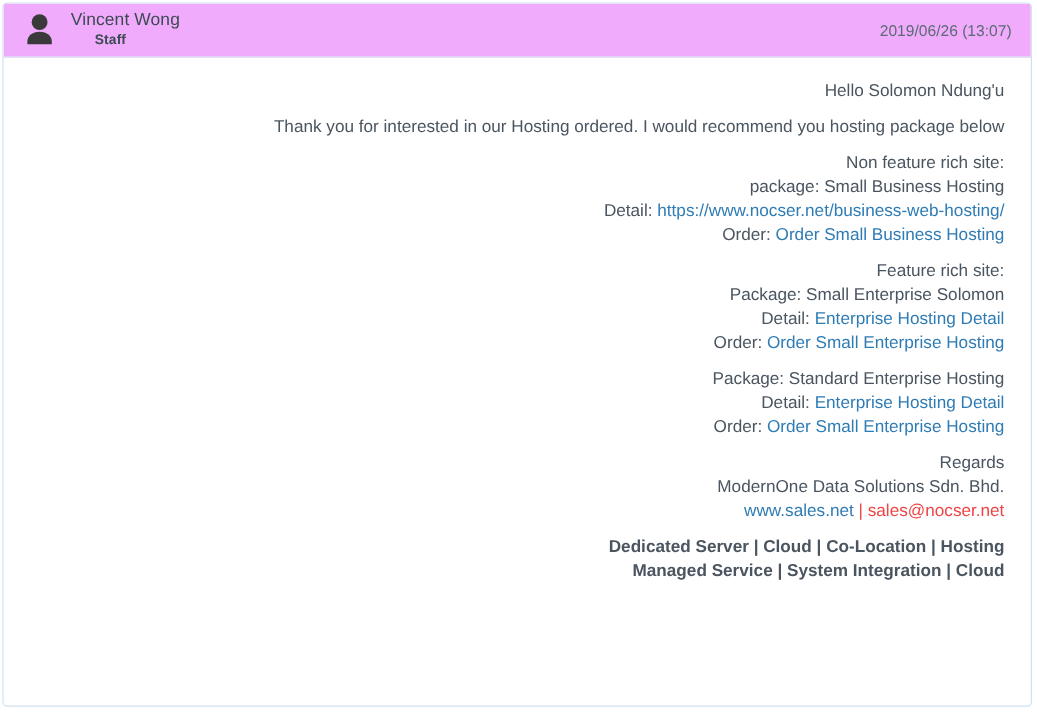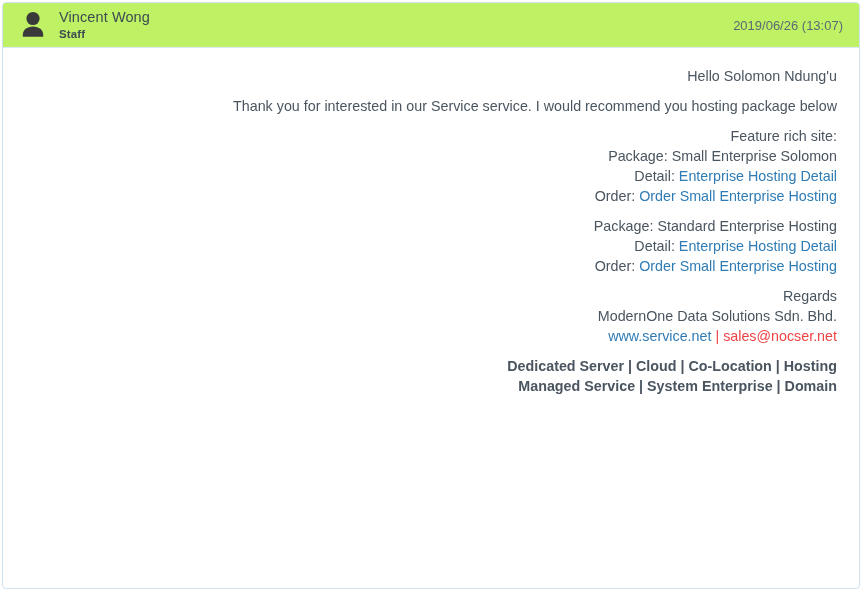--- a/index.html
+++ b/index.html
@@ -24,21 +24,21 @@
     border: 1px solid #cfe2f1;
     border-radius: 4px;
     background: #ffffff;
     overflow: hidden;
   }
 
   .message-header {
     position: relative;
     height: 45px;
     box-sizing: border-box;
-    background: #bef264;
+    background: #f0abfc;
     border-bottom: 1px solid #dce9f2;
     display: flex;
     align-items: center;
     padding: 0 16px 0 14px;
   }
 
   .avatar {
     width: 32px;
     height: 32px;
     flex: 0 0 32px;
@@ -57,20 +57,21 @@
     font-size: 14.5px;
     color: #3d4a52;
     letter-spacing: 0.1px;
   }
   .author-role {
     font-size: 11.5px;
     font-weight: bold;
     color: #3d4a52;
     margin-top: 2px;
     letter-spacing: 0.1px;
+    margin-left: 20px;
   }
 
   .timestamp {
     margin-left: auto;
     font-size: 13px;
     color: #5b6a73;
     white-space: nowrap;
   }
 
   .message-body {
@@ -120,44 +121,50 @@
     <span class="timestamp">2019/06/26 (13:07)</span>
   </div>
 
   <div class="message-body">
 
     <p class="para">
       <span class="line">Hello Solomon Ndung'u</span>
     </p>
 
     <p class="para">
-      <span class="line">Thank you for interested in our Service service. I would recommend you hosting package below</span>
+      <span class="line">Thank you for interested in our Hosting ordered. I would recommend you hosting package below</span>
     </p>
 
+    <p class="para">
+      <span class="line">Non feature rich site:</span>
+      <span class="line">package: Small Business Hosting</span>
+      <span class="line"><span>Detail: </span><a class="link">https://www.nocser.net/business-web-hosting/</a></span>
+      <span class="line"><span>Order: </span><a class="link">Order Small Business Hosting</a></span>
+    </p>
 
     <p class="para">
       <span class="line">Feature rich site:</span>
       <span class="line">Package: Small Enterprise Solomon</span>
       <span class="line"><span>Detail: </span><a class="link">Enterprise Hosting Detail</a></span>
       <span class="line"><span>Order: </span><a class="link">Order Small Enterprise Hosting</a></span>
     </p>
 
     <p class="para">
       <span class="line">Package: Standard Enterprise Hosting</span>
       <span class="line"><span>Detail: </span><a class="link">Enterprise Hosting Detail</a></span>
       <span class="line"><span>Order: </span><a class="link">Order Small Enterprise Hosting</a></span>
     </p>
 
 
 
     <p class="para">
       <span class="line">Regards</span>
       <span class="line">ModernOne Data Solutions Sdn. Bhd.</span>
-      <span class="line"><a class="link">www.service.net</a><span class="sep"> | sales@nocser.net</span></span>
+      <span class="line"><a class="link">www.sales.net</a><span class="sep"> | sales@nocser.net</span></span>
     </p>
 
     <p class="para">
       <span class="line">Dedicated Server | Cloud | Co-Location | Hosting</span>
-      <span class="line">Managed Service | System Enterprise | Domain</span>
+      <span class="line">Managed Service | System Integration | Cloud</span>
     </p>
 
   </div>
 </div>
 
 </body></html>

